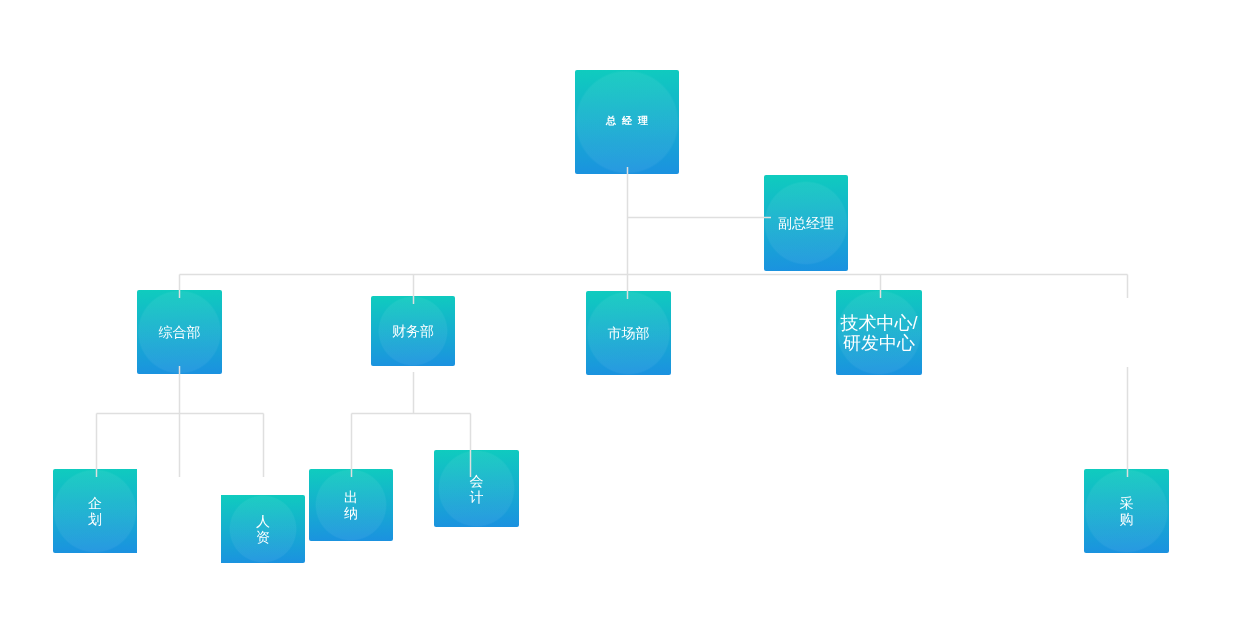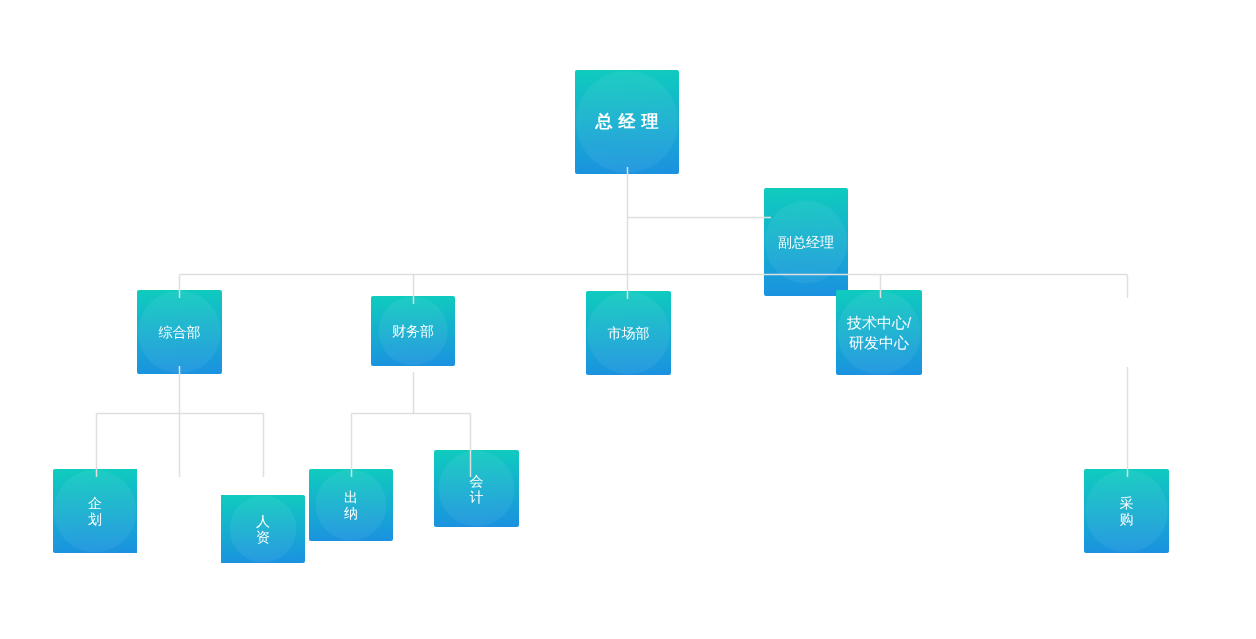--- a/index.html
+++ b/index.html
@@ -29,26 +29,27 @@
         rgba(255,255,255,0.06) 0%, rgba(255,255,255,0.06) 96%, rgba(255,255,255,0) 100%),
       linear-gradient(178deg, #0fccbe 0%, #1b91e0 100%);
     z-index: 1;
   }
   .lbl {
     font-size: 14px;
     line-height: 20px;
     user-select: none;
   }
   .lbl.gm {
-    font-size: 17px;
+    font-size: 10px;
     font-weight: 700;
     letter-spacing: 6px;
     margin-right: -6px;
+    font-family: Liberation Mono, monospace;
   }
-  .lbl .line { display: block; font-size: 15px; line-height: 20px; }
+  .lbl .line { display: block; font-size: 18px; line-height: 20px; }
   .lbl.vert {
     display: inline-block;
     width: 20px;
     word-break: break-all;
     line-break: anywhere;
     line-height: 16px;
   }
   
   svg.connectors {
     position: absolute;
@@ -61,21 +62,21 @@
 </style>
 </head>
 <body>
 
 <div class="stage">
 
   <div class="node" style="left:575px;top:70px;width:104px;height:104px">
     <span class="lbl gm">总经理</span>
   </div>
 
-  <div class="node" style="left:764px;top:188px;width:84px;height:108px">
+  <div class="node" style="left:764px;top:175px;width:84px;height:96px">
     <span class="lbl">副总经理</span>
   </div>
 
   <div class="node" style="left:137px;top:290px;width:85px;height:84px">
     <span class="lbl">综合部</span>
   </div>
 
   <div class="node" style="left:371px;top:296px;width:84px;height:70px">
     <span class="lbl">财务部</span>
   </div>

